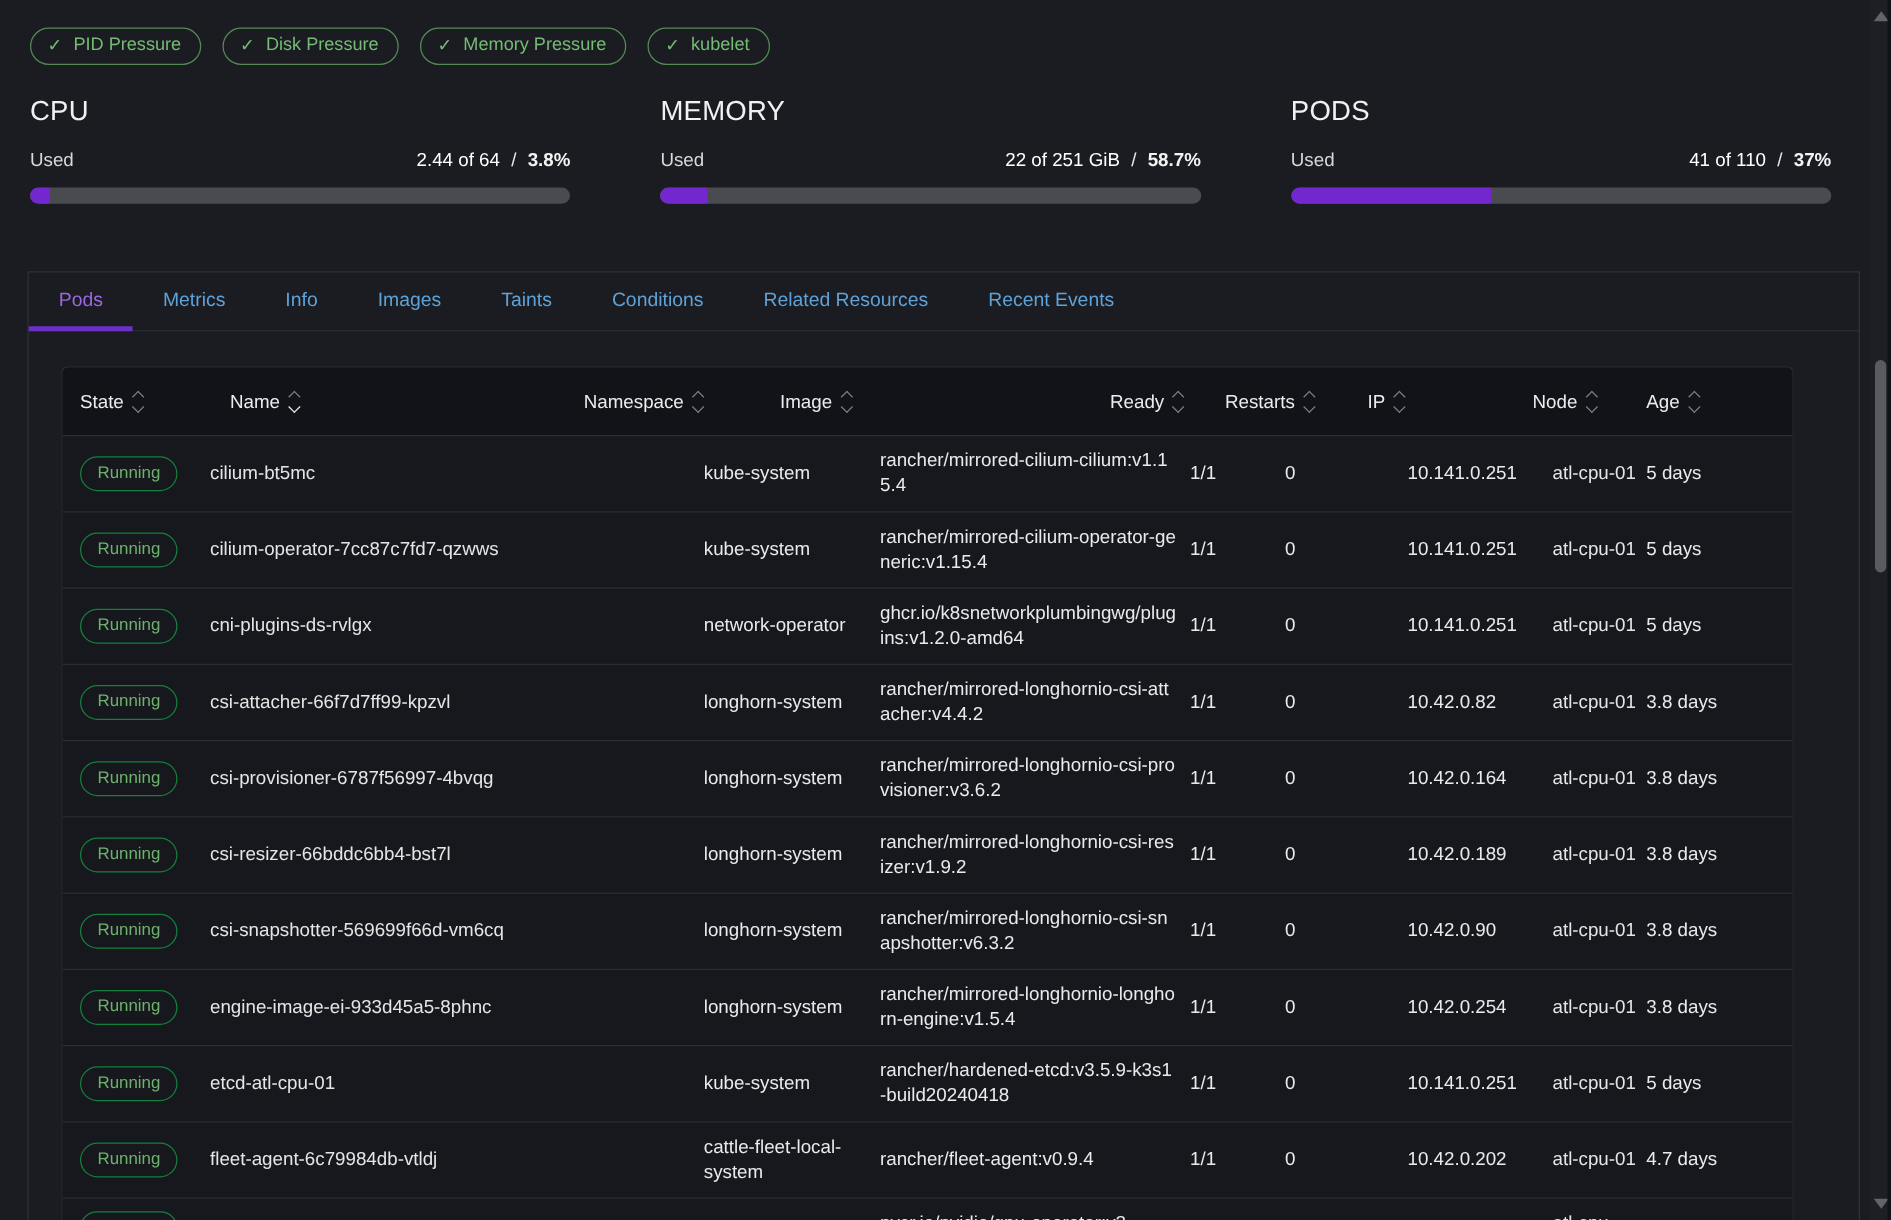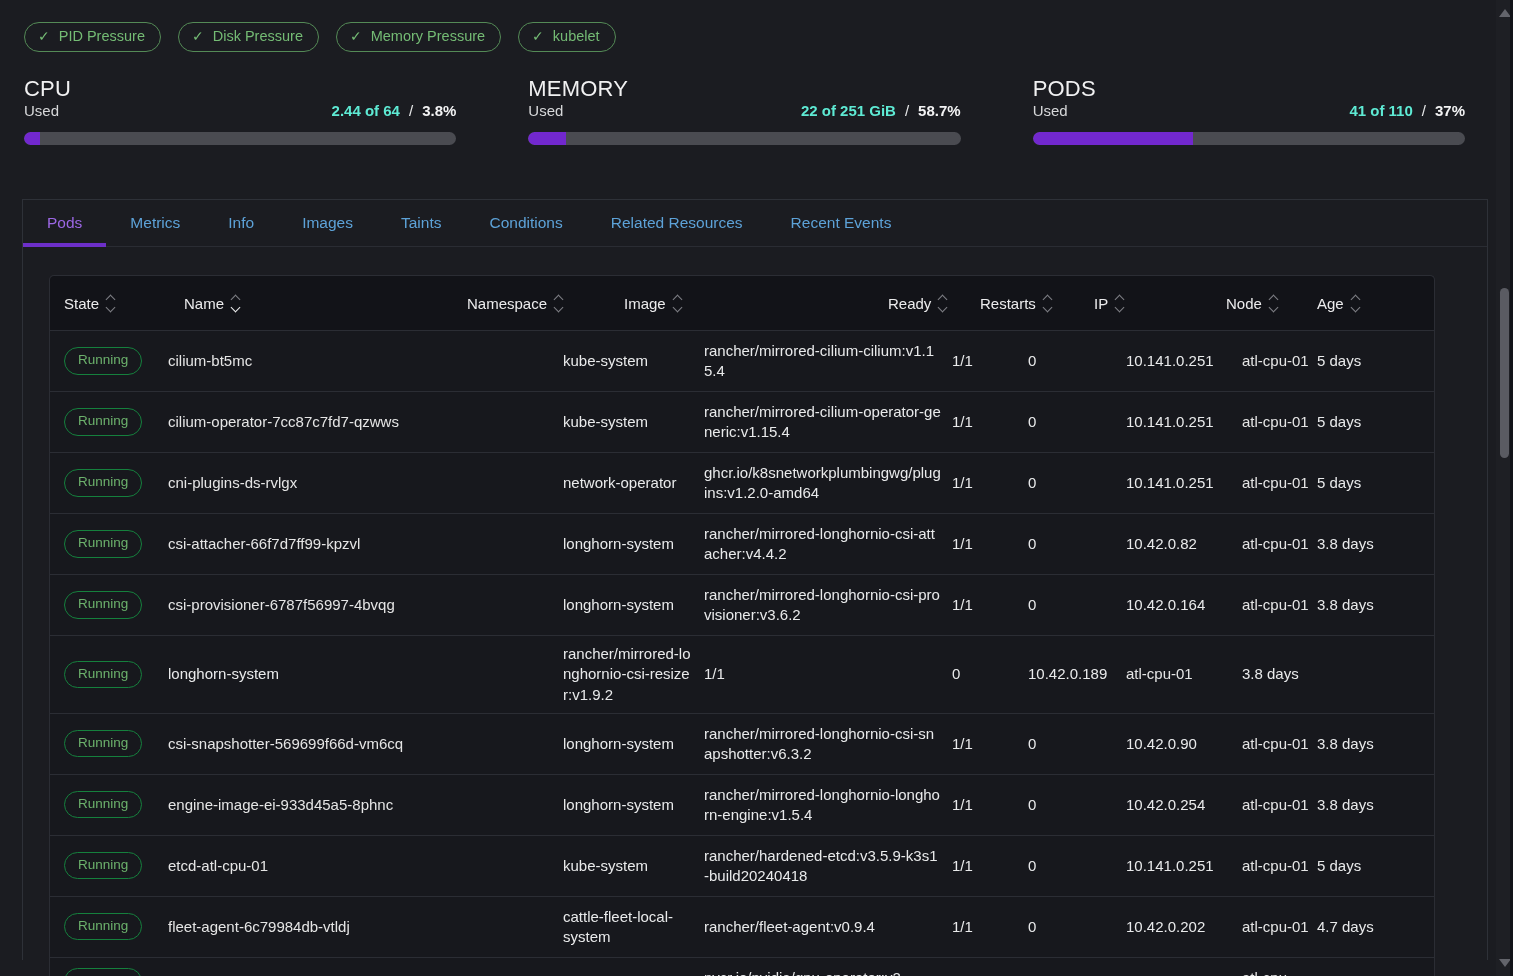--- a/index.html
+++ b/index.html
@@ -21,24 +21,24 @@
     color:#74bb74; font-size:14.5px; line-height:19px;
   }
   .cond-badge .check { font-size:14px; color:#74bb74; }
 
   
   .gauges {
     display:grid; grid-template-columns:1fr 1fr 1fr; column-gap:72px;
     padding:24px 31px 0 24px;
   }
   .gauge-title { font-size:22px; color:#f1f1f2; letter-spacing:.2px; }
-  .gauge-row { display:flex; justify-content:space-between; align-items:baseline; margin-top:0; }
+  .gauge-row { display:flex; justify-content:space-between; align-items:baseline; margin-top:18px; }
   .gauge-used { font-size:15px; color:#d7d8da; }
   .gauge-vals { display:flex; align-items:baseline; gap:9px; font-size:15px; }
-  .gauge-frac { color:#5eead4;font-weight:bold; }
+  .gauge-frac { color:#ffffff; }
   .gauge-slash { color:#e9eaeb; }
   .gauge-pct { font-weight:bold; color:#f3f3f4; }
   .bar { margin-top:13px; height:13px; border-radius:7px; background:#4a4b51; overflow:hidden; }
   .fill { height:100%; background:#7228ce; border-radius:7px 0 0 7px; }
 
   
   .panel {
     margin:54px 8px 0 22px;
     border:1px solid #2e3138; border-bottom:none;
     height:calc(976px - 215px);
@@ -324,20 +324,21 @@
     <div class="td td-image">rancher/mirrored-longhornio-csi-provisioner:v3.6.2</div>
     <div class="td">1/1</div>
     <div class="td">0</div>
     <div class="td">10.42.0.164</div>
     <div class="td td-node"><a class="link">atl-cpu-01</a></div>
     <div class="td">3.8 days</div>
   </div>
 
   <div class="tr">
     <div class="td td-state"><span class="badge">Running</span></div>
+    <div class="td td-name"><a class="link">csi-resizer-66bddc6bb4-bst7l</a></div>
     <div class="td td-ns">longhorn-system</div>
     <div class="td td-image">rancher/mirrored-longhornio-csi-resizer:v1.9.2</div>
     <div class="td">1/1</div>
     <div class="td">0</div>
     <div class="td">10.42.0.189</div>
     <div class="td td-node"><a class="link">atl-cpu-01</a></div>
     <div class="td">3.8 days</div>
   </div>
 
   <div class="tr">

